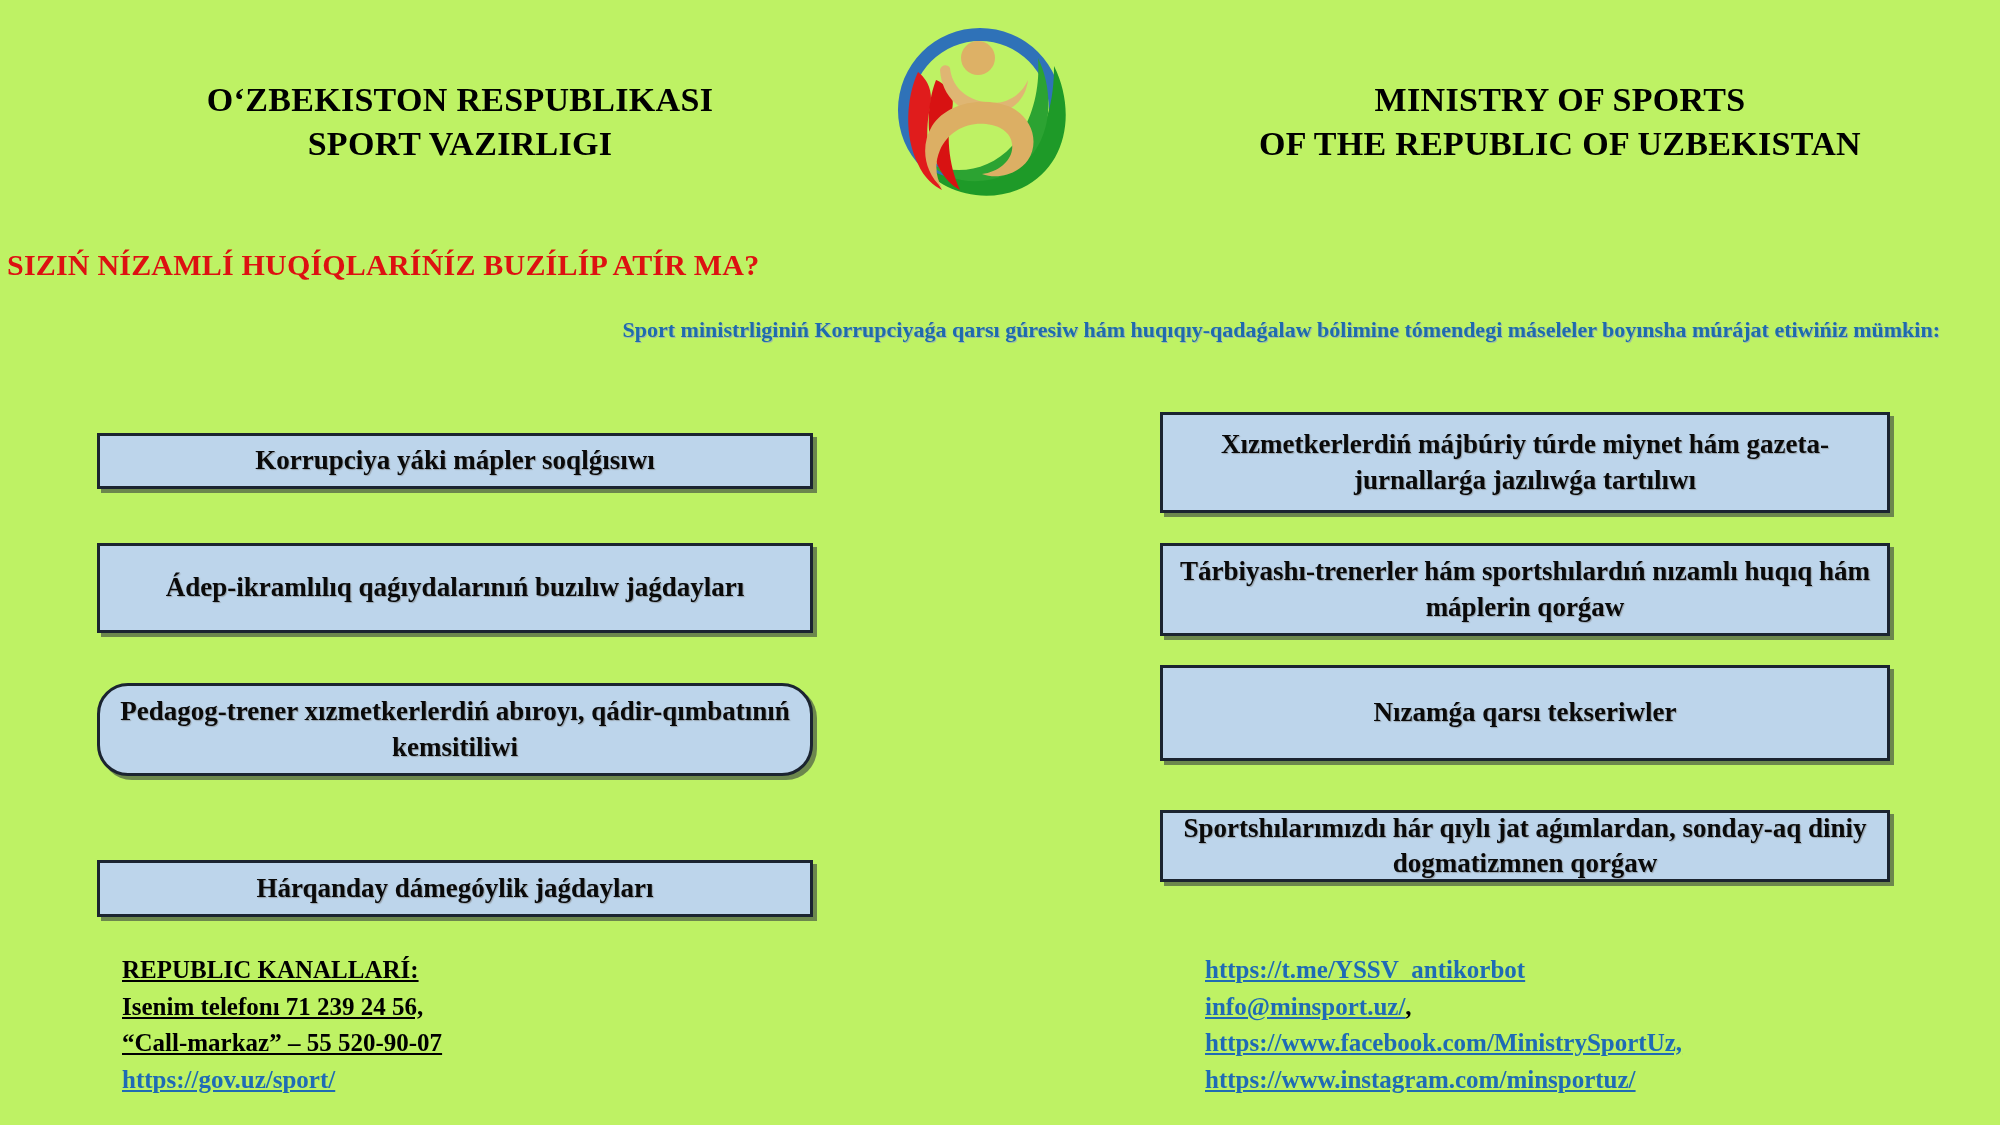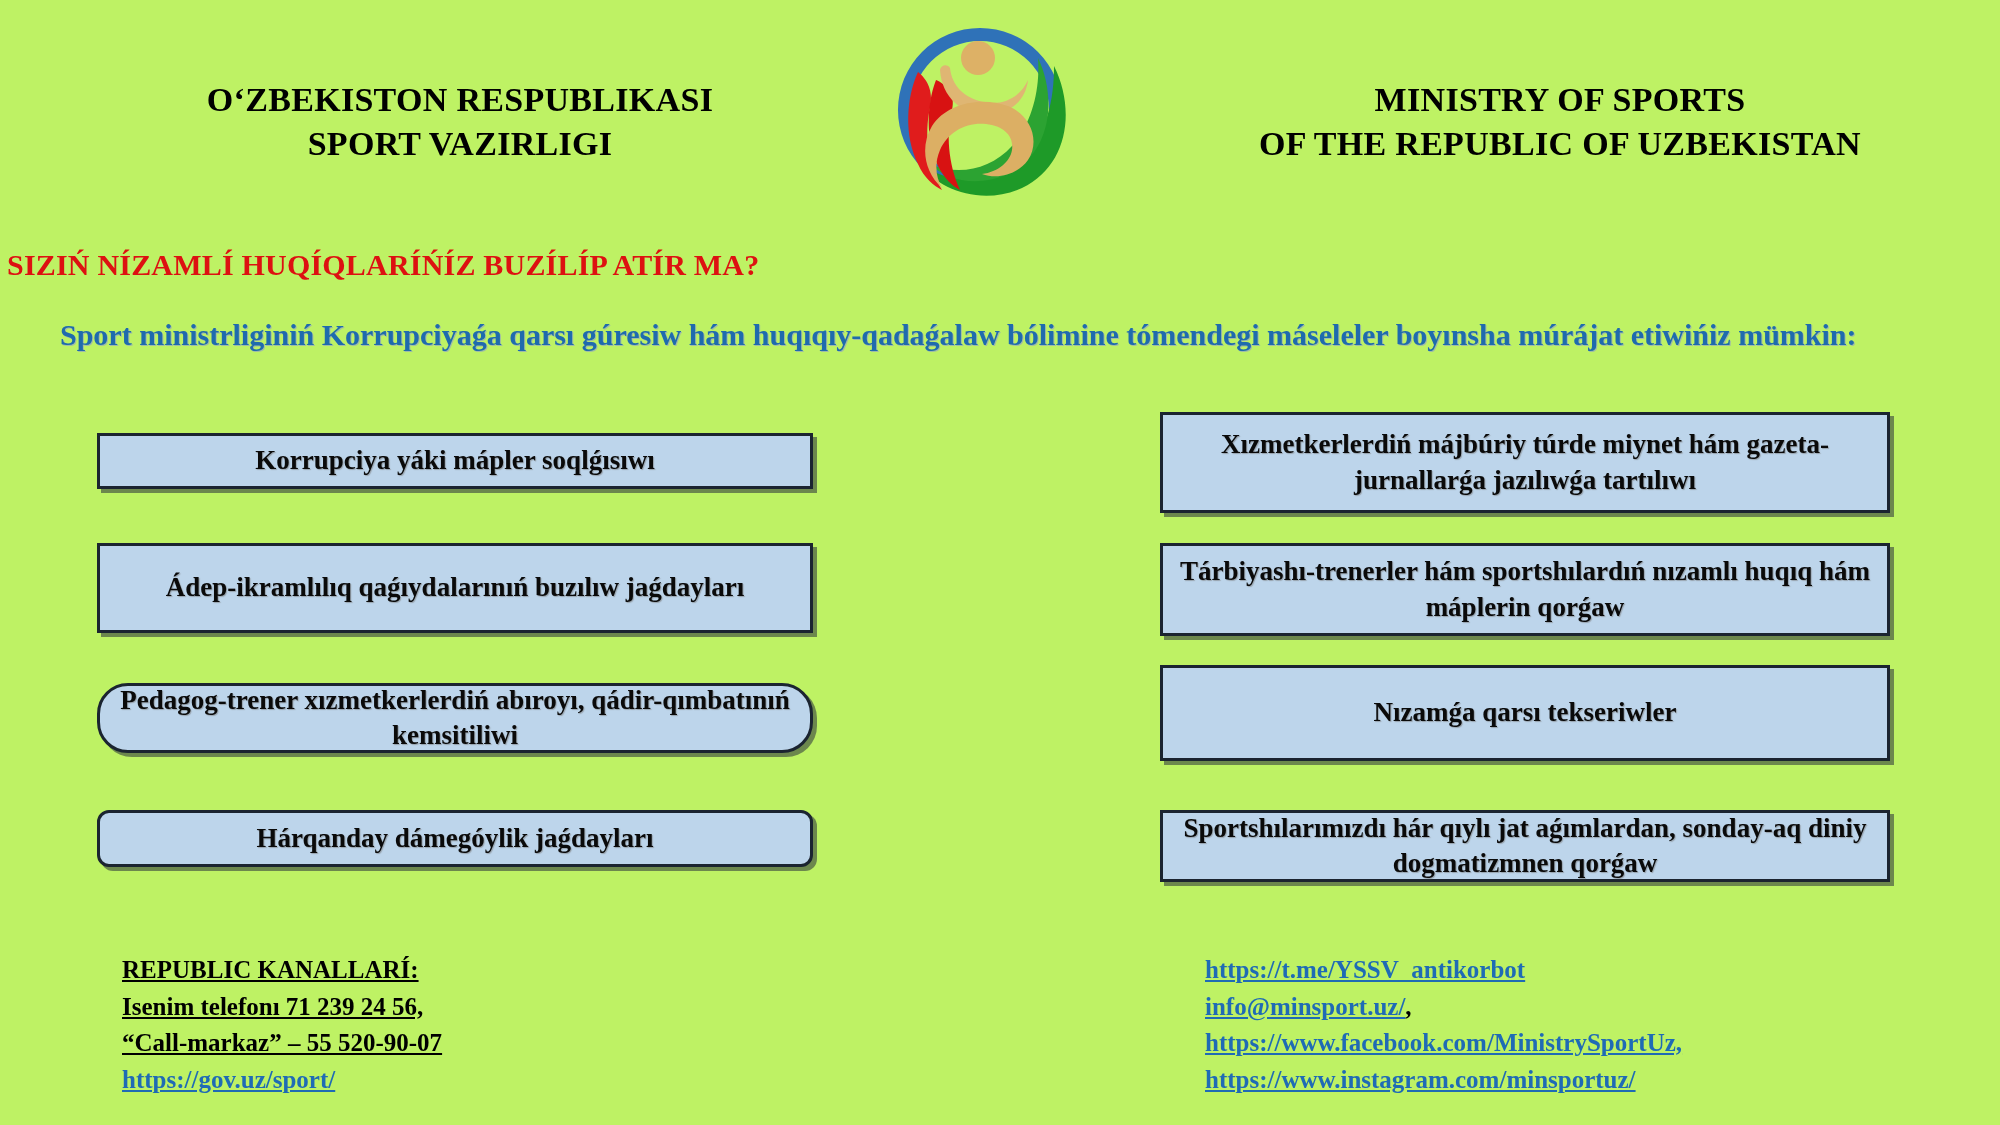--- a/index.html
+++ b/index.html
@@ -53,23 +53,23 @@
     letter-spacing: 0.2px;
     padding-left: 7px;
   }
 
   
   #subtitle {
     position: absolute;
     left: 60px;
     top: 315px;
     width: 1880px;
-    text-align: left;
-    font-weight: bold;
-    font-size: 30px;
+    text-align: right;
+    font-weight: bold;
+    font-size: 22px;
     line-height: 1.34;
     color: #1F6BAD;
     text-shadow: 1px 1px 0 rgba(150,170,190,0.75);
   }
 
   
   .box {
     position: absolute;
     background: #BDD5EB;
     border: 3px solid #1B2430;
@@ -89,22 +89,22 @@
     text-shadow: 1px 1px 1px rgba(120,120,120,0.55);
   }
 
   
   .col-left  { left: 97px;  width: 716px; }
   
   .col-right { left: 1160px; width: 730px; }
 
   #box-l1 { top: 433px; height: 56px; }
   #box-l2 { top: 543px; height: 90px; }
-  #box-l3 { top: 683px; height: 70px; border-radius: 31px; }
-  #box-l4 { top: 810px; height: 57px; border-radius: 12px; }
+  #box-l3 { top: 683px; height: 93px; border-radius: 31px; }
+  #box-l4 { top: 860px; height: 57px; }
 
   #box-r1 { top: 412px; height: 101px; }
   #box-r2 { top: 543px; height: 93px; }
   #box-r3 { top: 665px; height: 96px; }
   #box-r4 { top: 810px; height: 72px; }
 
   
   .footer-block {
     position: absolute;
     font-size: 25px;

